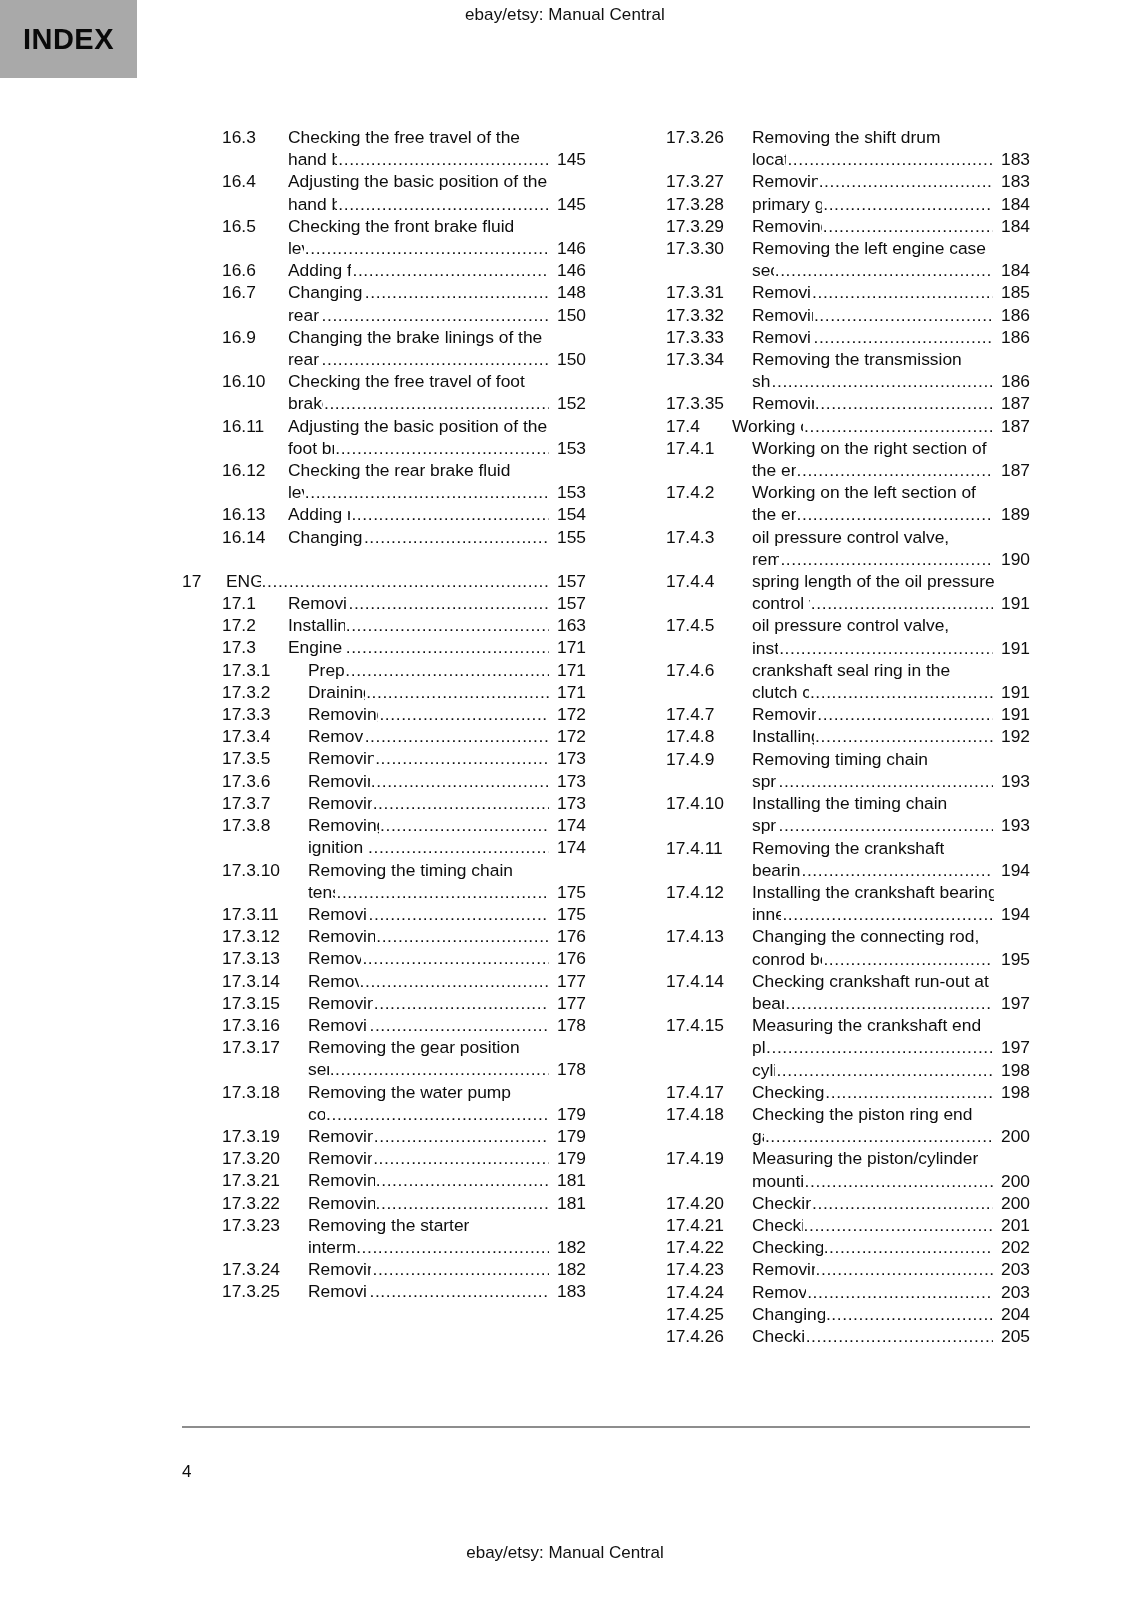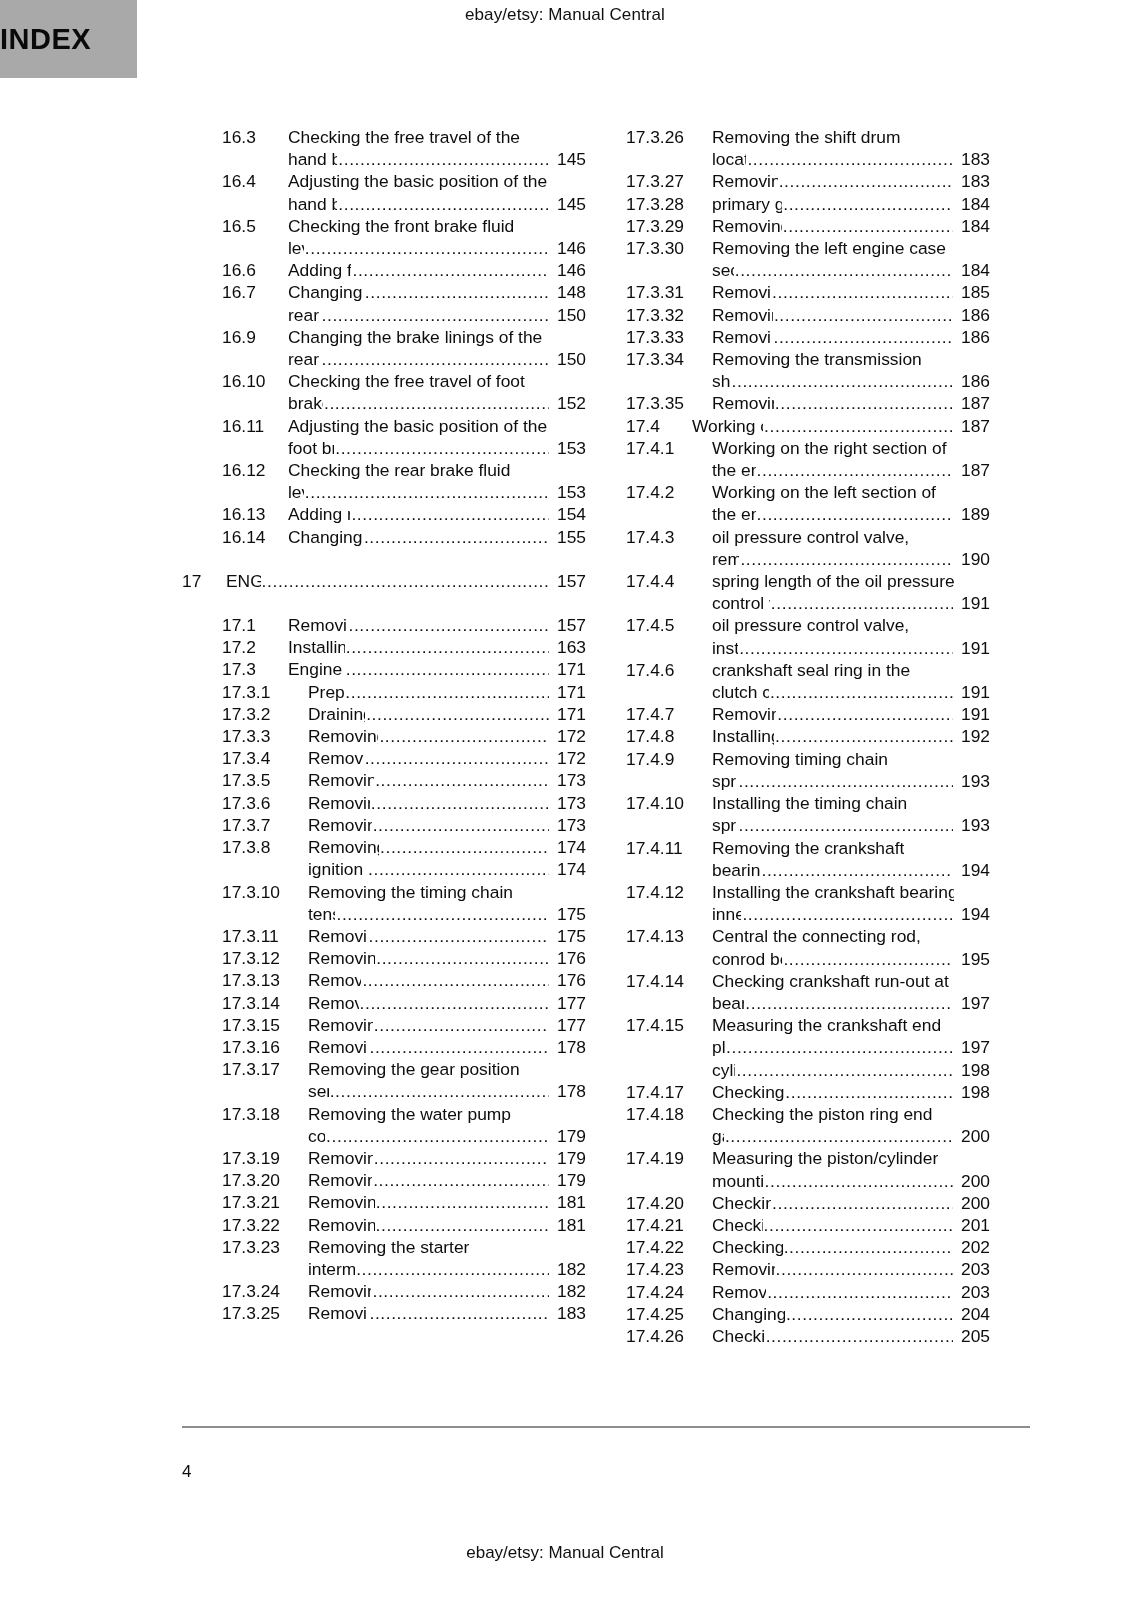--- a/index.html
+++ b/index.html
@@ -28,37 +28,39 @@
 
   .index-tab {
     position: absolute;
     top: 0;
     left: 0;
     width: 137px;
     height: 78px;
     background: #a9a9a9;
     display: flex;
     align-items: center;
+    justify-content: center;
   }
   .index-tab-label {
     font-size: 29px;
     font-weight: bold;
     letter-spacing: 0.5px;
     color: #0a0a0a;
   }
 
   
   .toc-wrap {
     position: absolute;
     top: 126px;
     left: 0;
     width: 1130px;
   }
   .toc-columns {
     display: flex;
+    gap: 40px;
     padding-left: 182px;
   }
   .toc-col {
     width: 404px;
     flex: 0 0 404px;
   }
 
   .toc-entry {
     display: flex;
     align-items: flex-start;
@@ -111,21 +113,21 @@
     width: 36px;
     text-align: right;
     padding-left: 6px;
   }
   
   .cont .toc-num { visibility: hidden; }
   .nodots .toc-page { visibility: hidden; }
 
   
   .gap-before { margin-top: 22px; }
-  .gap-after  { margin-bottom: 22px; }
+  .gap-after  { }
 
   
   .footer-rule {
     position: absolute;
     left: 182px;
     right: 100px;
     top: 1426px;
     height: 2px;
     background: #8d8d8d;
   }
@@ -1141,21 +1143,21 @@
                 <span class="toc-page">194</span>
               </span>
             </span>
           </div>
         </div>
         <div class="toc-entry-group">
           <div class="toc-entry lvl3 nodots">
             <span class="toc-num">17.4.13</span>
             <span class="toc-body">
               <span class="toc-line">
-                <span class="toc-text">Central the connecting rod,</span>
+                <span class="toc-text">Changing the connecting rod,</span>
                 <span class="toc-page">195</span>
               </span>
             </span>
           </div>
           <div class="toc-entry lvl3 cont">
             <span class="toc-num">17.4.13</span>
             <span class="toc-body">
               <span class="toc-line">
                 <span class="toc-text">conrod bearing, and crank pin</span>
                 <span class="toc-dots"></span>

